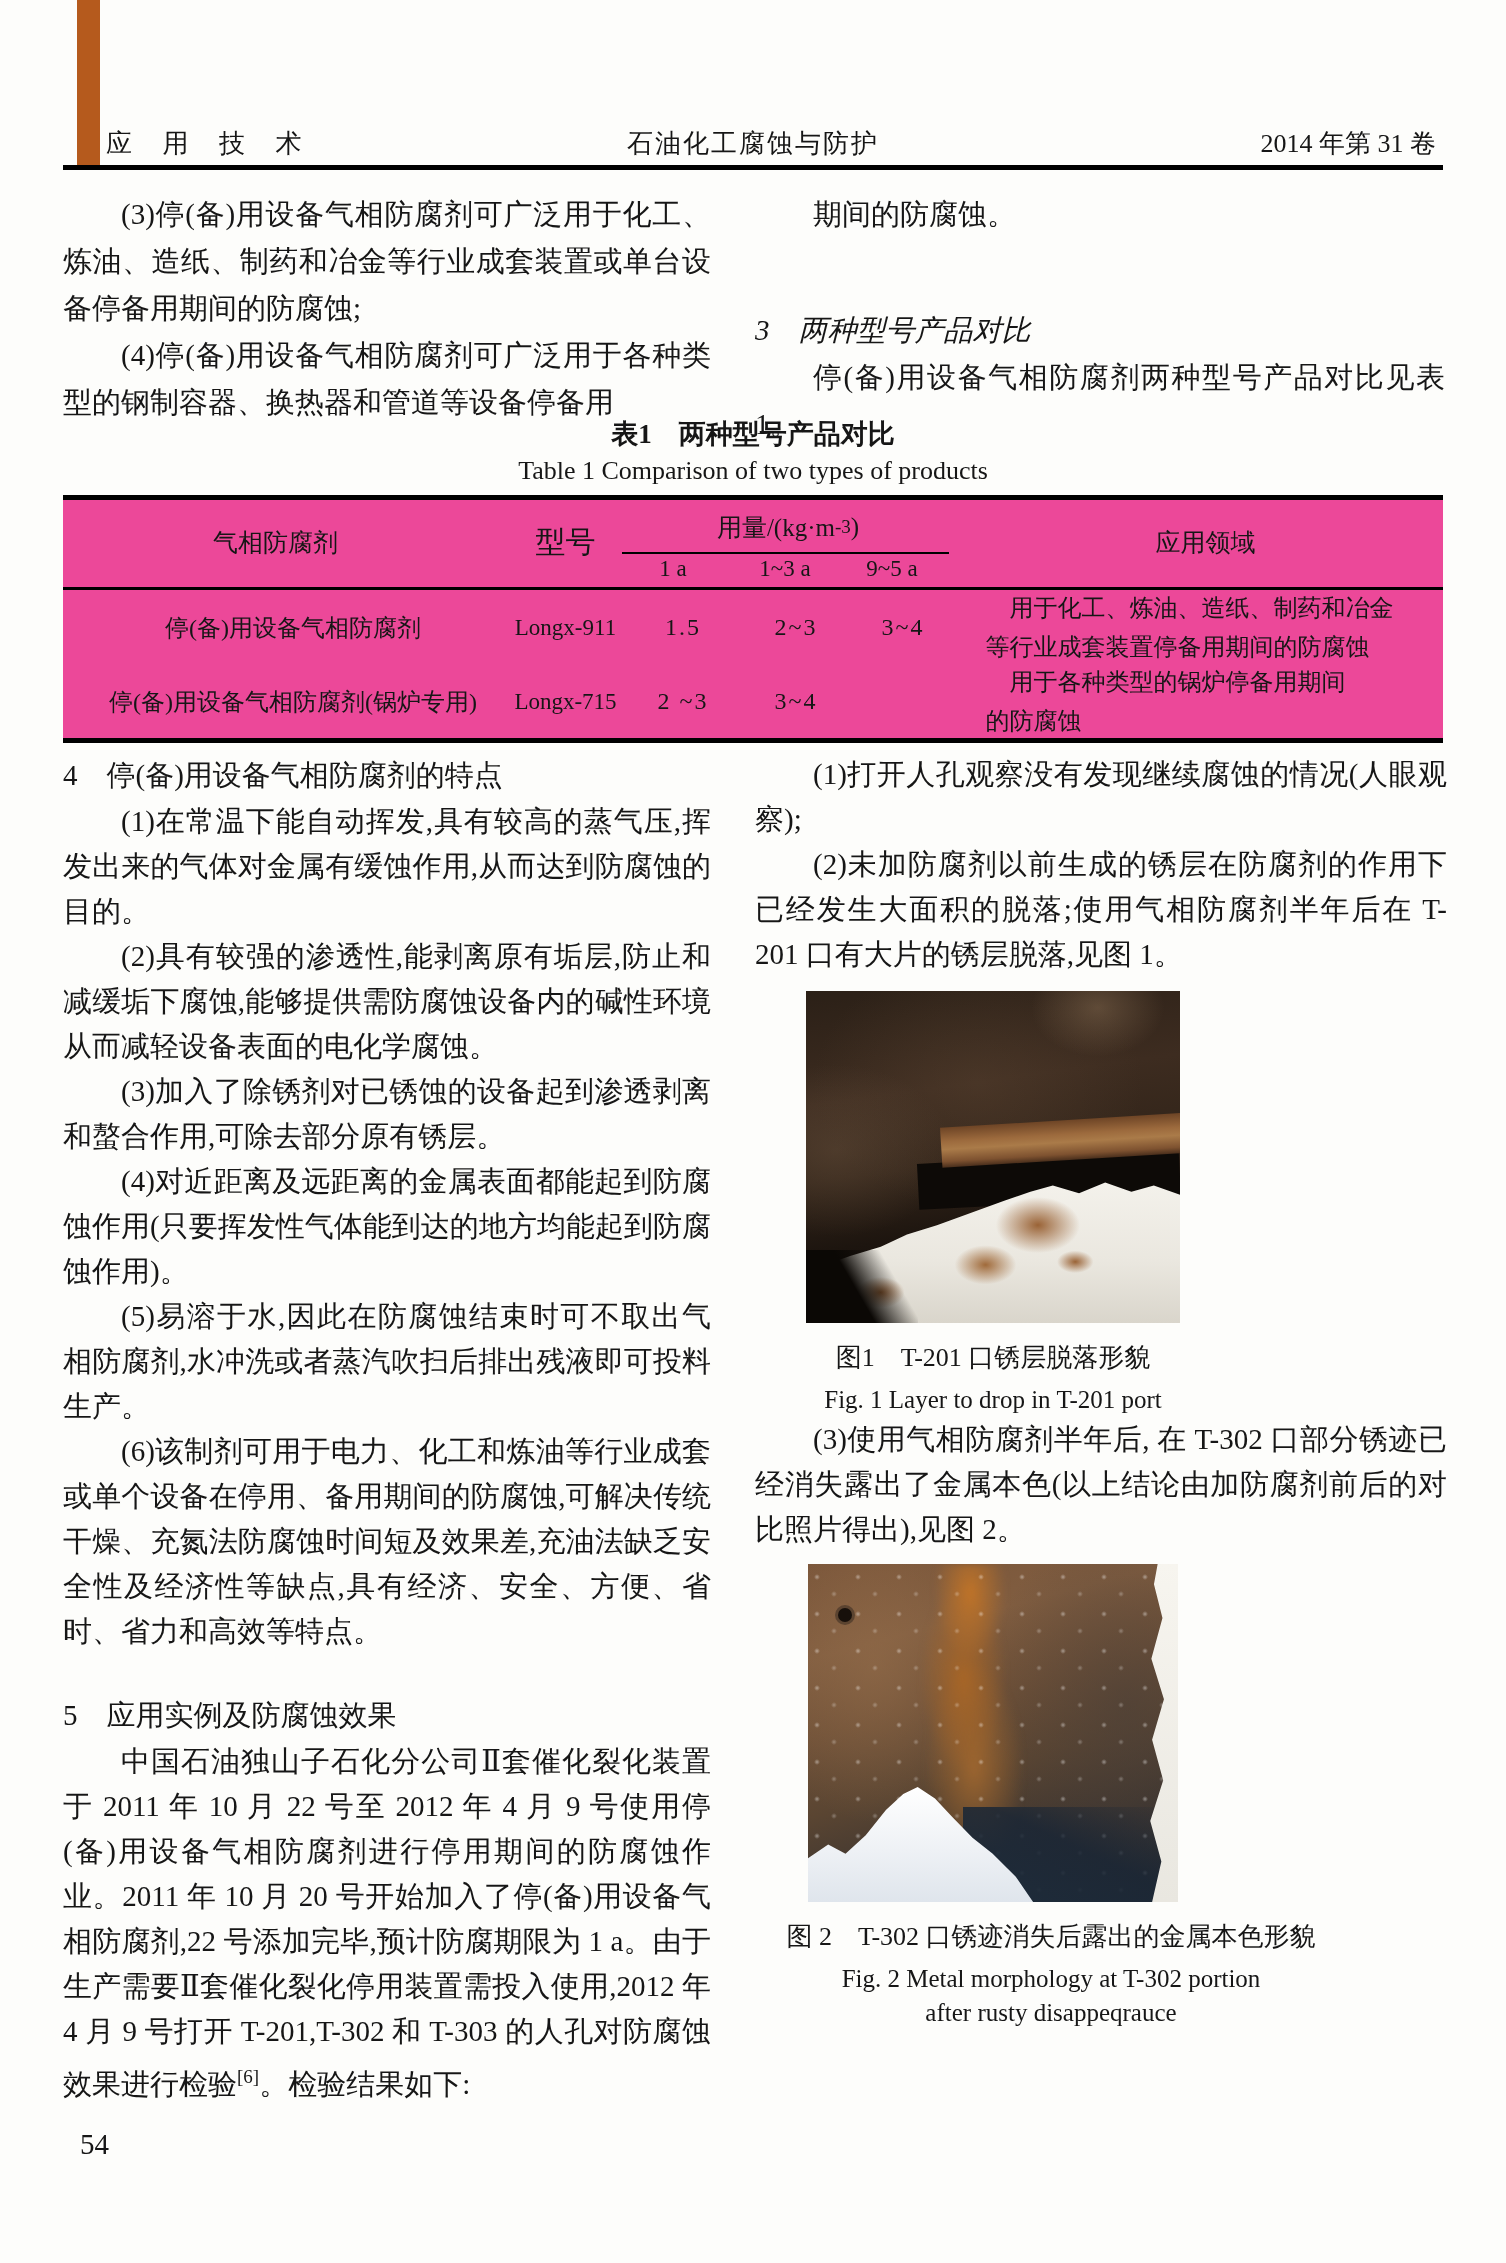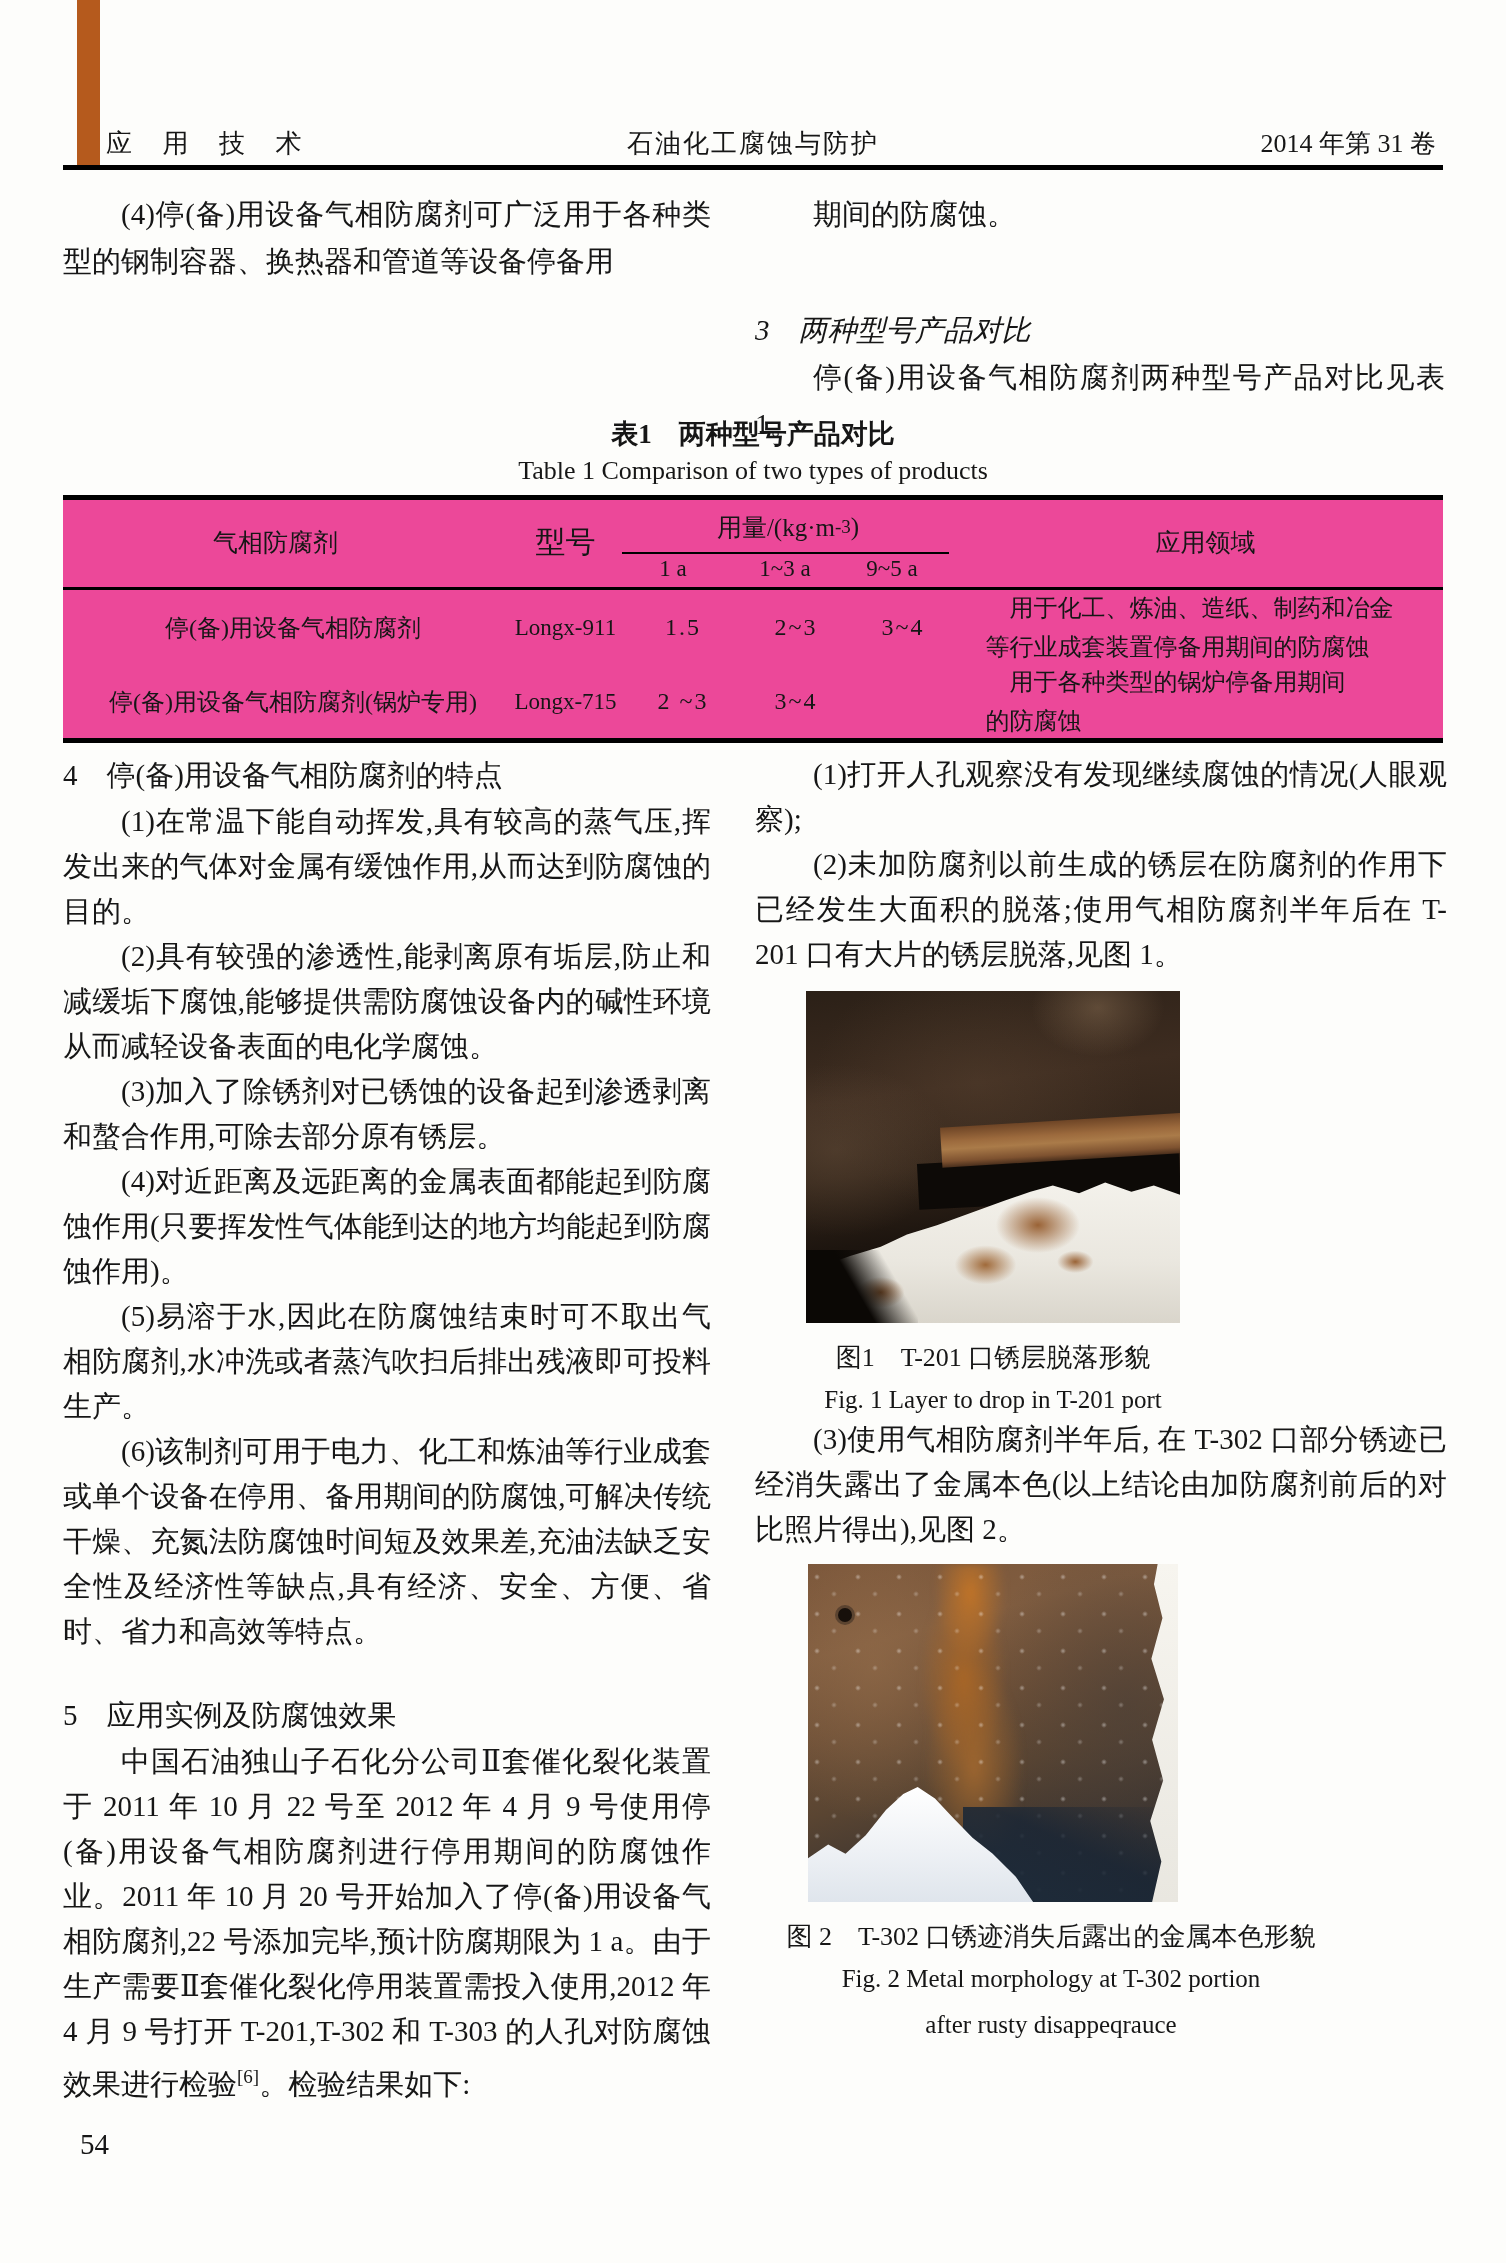--- a/index.html
+++ b/index.html
@@ -105,20 +105,21 @@
 
 <div class="page">
 
   <div class="accent-bar"></div>
   <div class="hdr-left">应 用 技 术</div>
   <div class="hdr-center">石油化工腐蚀与防护</div>
   <div class="hdr-right">2014 年第 31 卷</div>
   <div class="hdr-rule"></div>
 
   <div class="col" style="left:63px;top:191px;width:648px;">
+    <p class="body">(3)停(备)用设备气相防腐剂可广泛用于化工、炼油、造纸、制药和冶金等行业成套装置或单台设备停备用期间的防腐蚀;</p>
     <p class="body">(4)停(备)用设备气相防腐剂可广泛用于各种类型的钢制容器、换热器和管道等设备停备用</p>
   </div>
 
   <div class="col" style="left:755px;top:191px;width:690px;">
     <p class="body noindent">期间的防腐蚀。</p>
     <h2 class="sec" style="margin-top:69px;font-style:italic;">3　两种型号产品对比</h2>
     <p class="body">停(备)用设备气相防腐剂两种型号产品对比见表1。</p>
   </div>
 
   <div class="tbl-title-zh">表1　两种型号产品对比</div>
@@ -194,17 +195,17 @@
     <div class="photo photo2">
       <div class="p2-streak"></div>
       <div class="p2-speckles"></div>
       <div class="p2-dark"></div>
       <div class="p2-mound"></div>
       <div class="p2-strip"></div>
       <div class="p2-hole"></div>
     </div>
     <div class="cap cap-w2">图 2　T-302 口锈迹消失后露出的金属本色形貌</div>
     <div class="cap cap-en cap-w2">Fig. 2   Metal morphology at T-302 portion</div>
-    <div class="cap cap-en cap-w2" style="margin-top:12px;">after rusty disappeqrauce</div>
+    <div class="cap cap-en cap-w2" style="margin-top:0;">after rusty disappeqrauce</div>
   </div>
 
   <div class="page-num">54</div>
 </div>
 
 </body></html>

